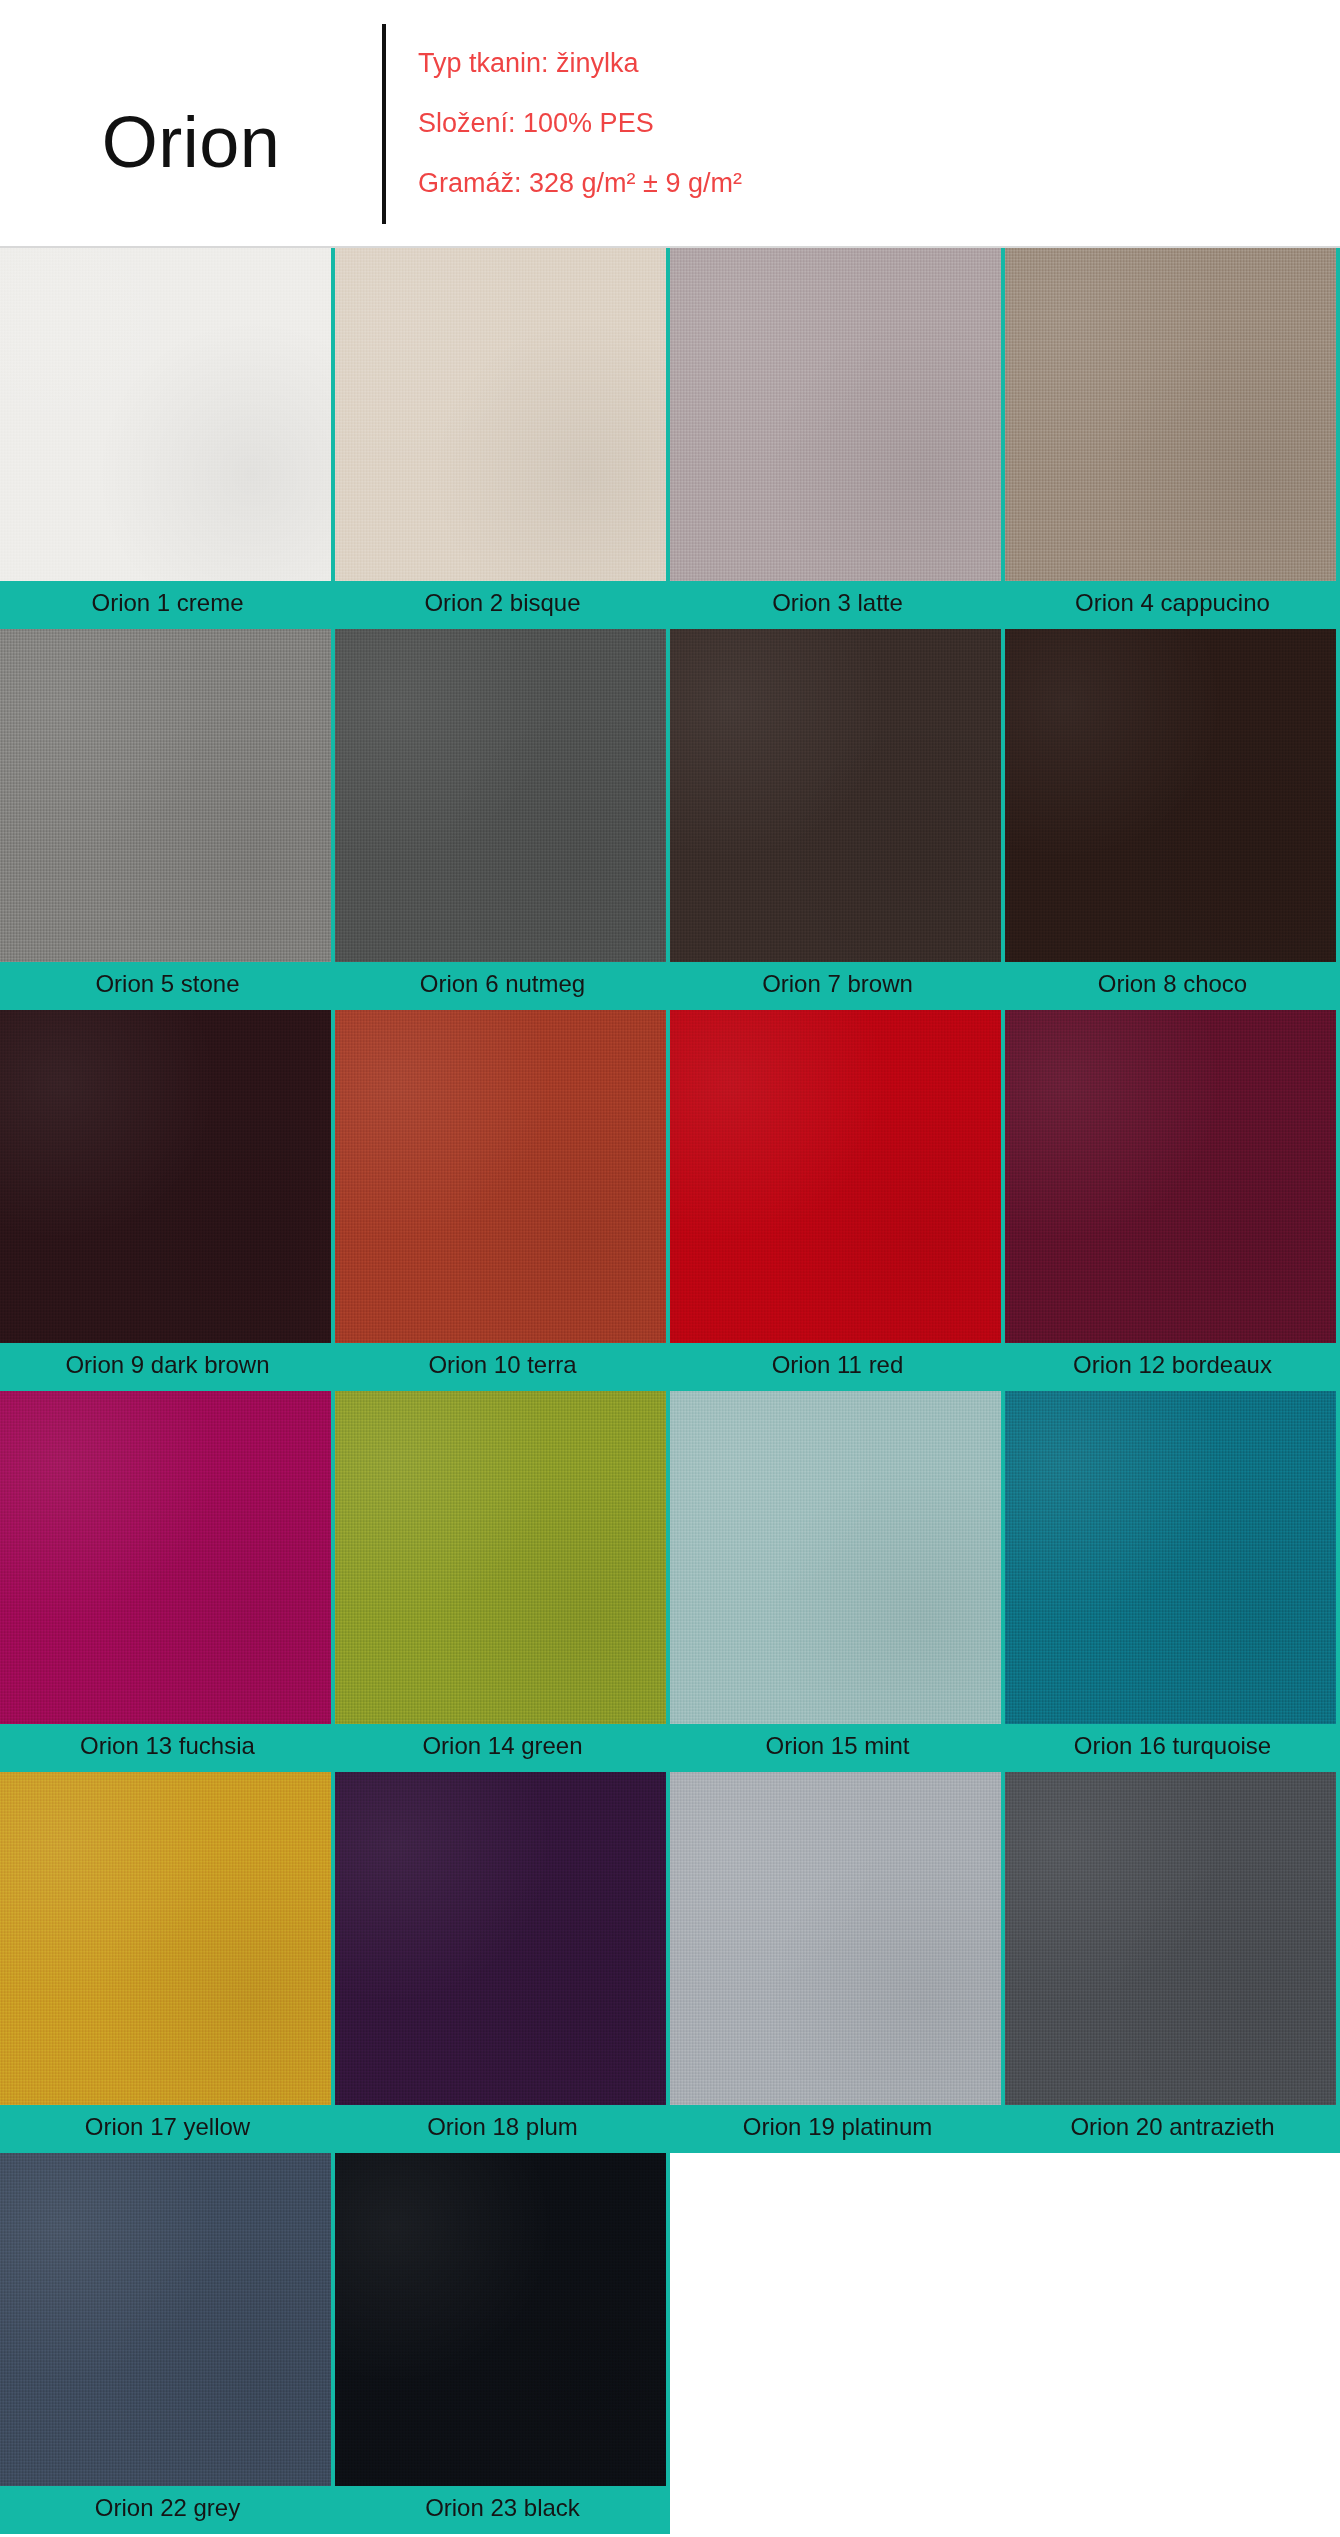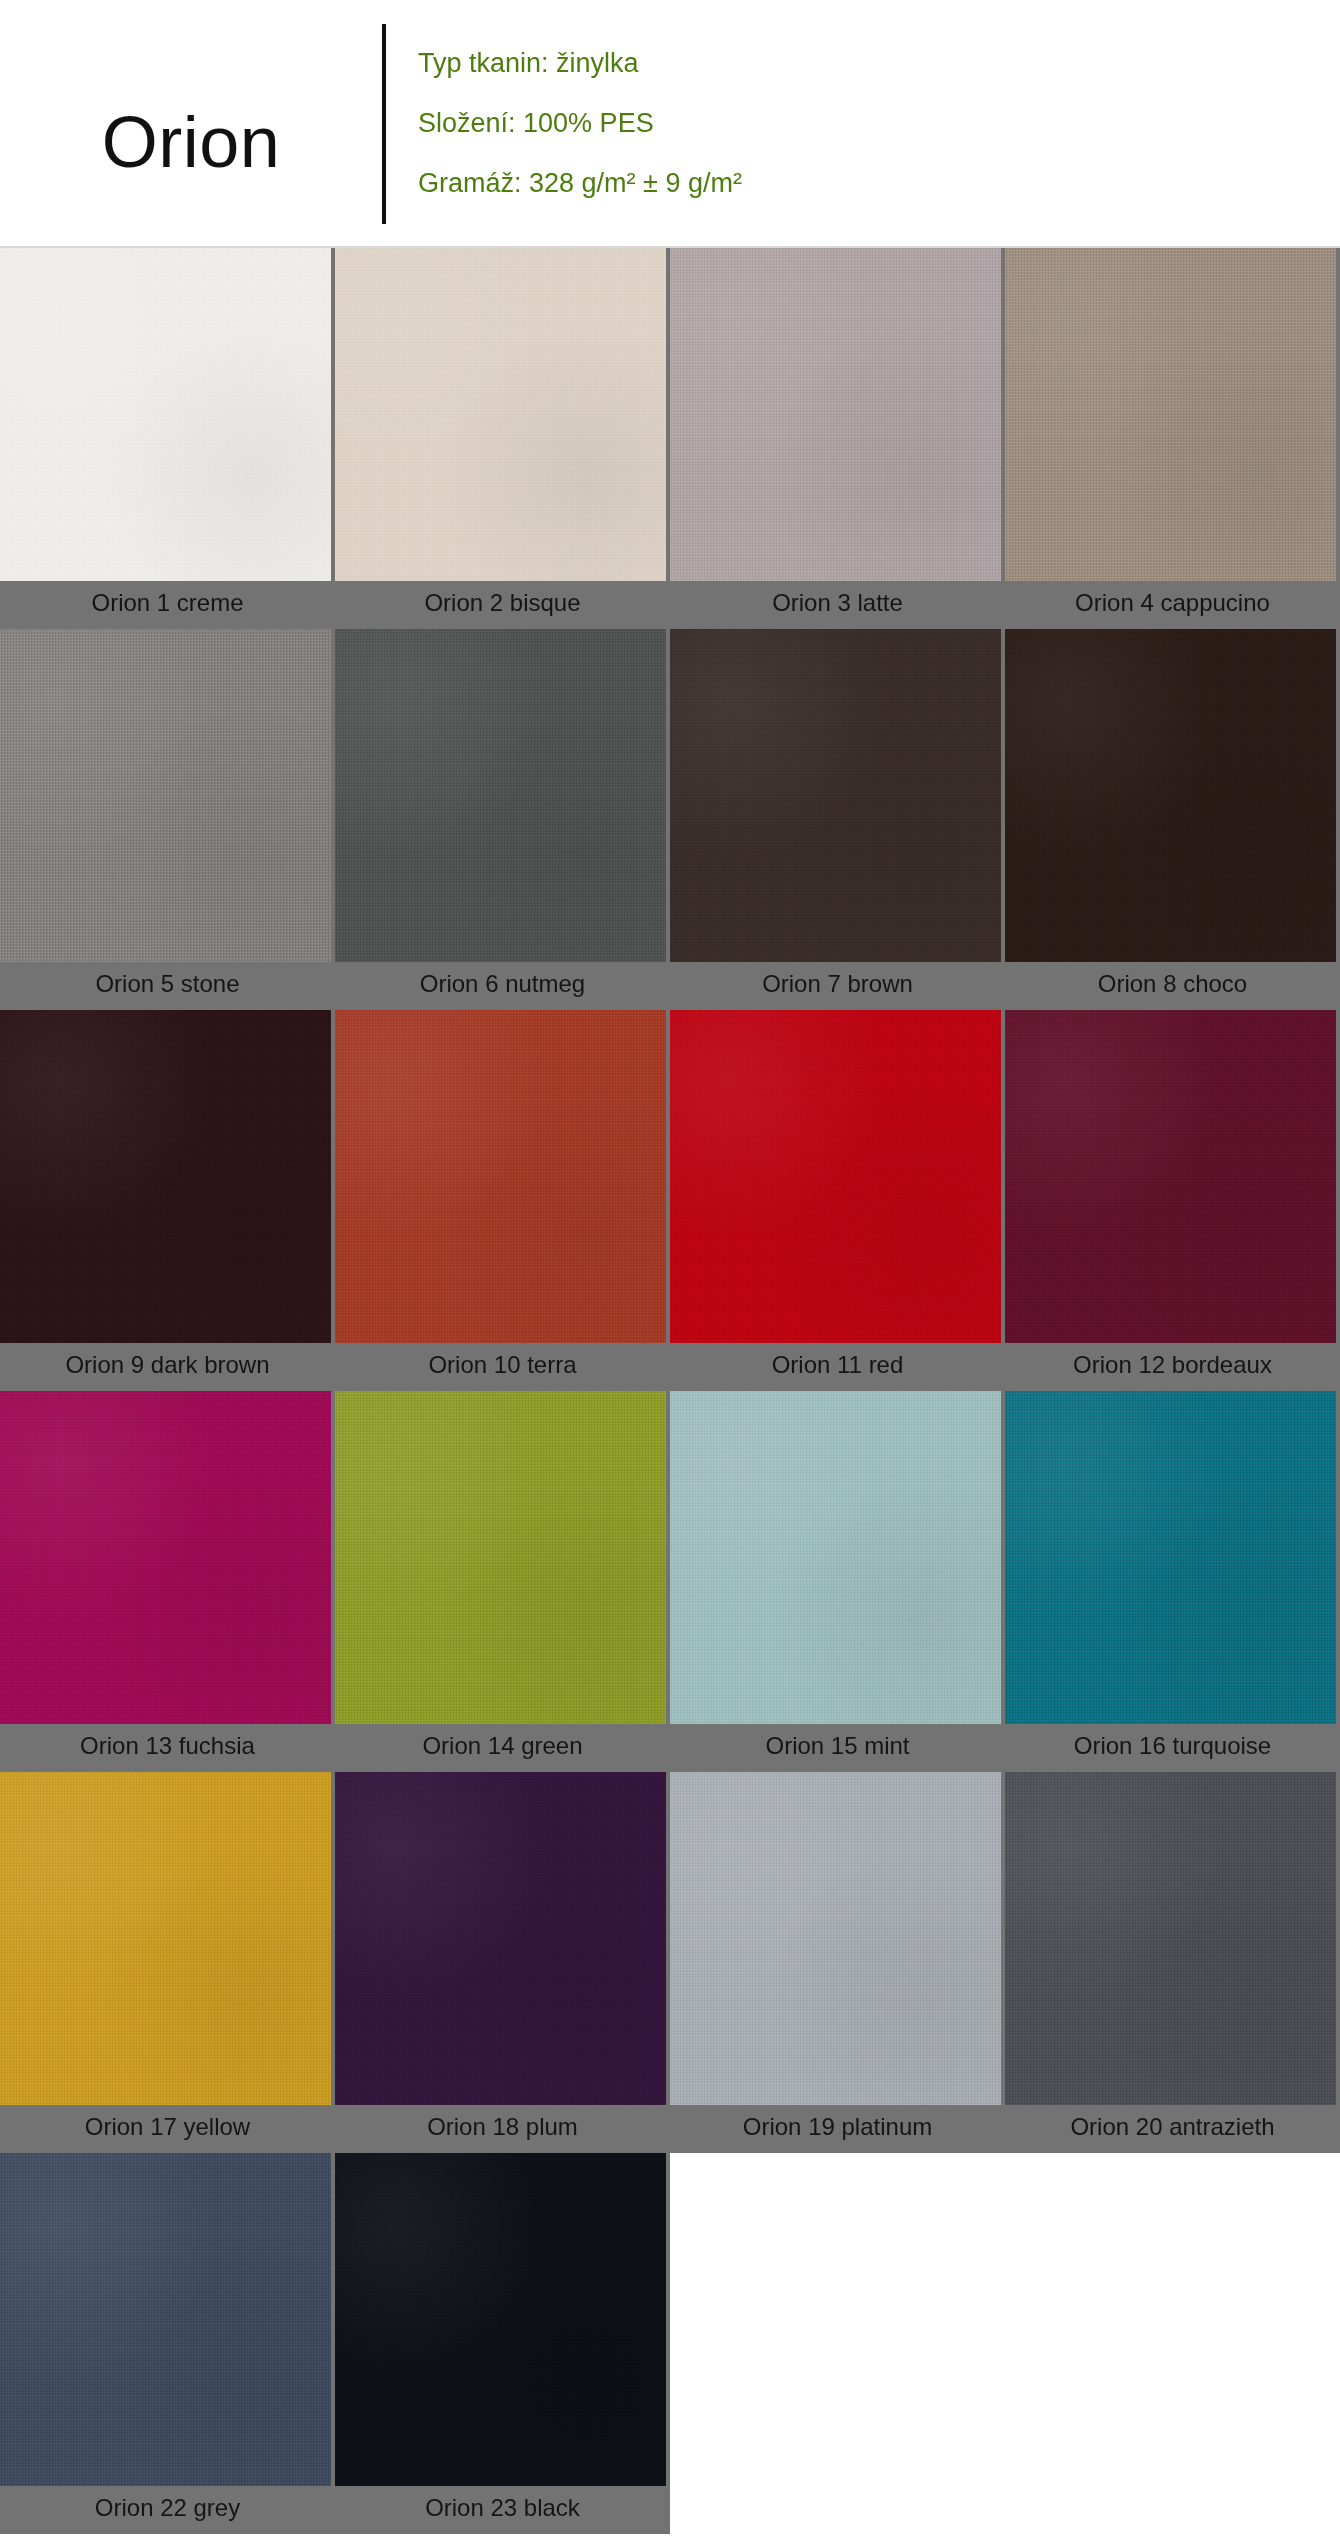--- a/index.html
+++ b/index.html
@@ -50,21 +50,21 @@
     padding-left: 32px;
     display: flex;
     flex-direction: column;
     justify-content: center;
     gap: 30px;
     height: 200px;
   }
   .spec-line {
     font-size: 27px;
     font-weight: 400;
-    color: #4d7c0f;
+    color: #ef4444;
     line-height: 1.1;
     white-space: nowrap;
   }
   #header-bottom-rule {
     position: absolute;
     left: 0;
     bottom: 0;
     width: 1340px;
     height: 2px;
     background: #d8d8d8;
@@ -75,21 +75,21 @@
     display: grid;
     grid-template-columns: repeat(4, 335px);
     grid-auto-rows: 381px;
     width: 1340px;
   }
   .cell {
     width: 335px;
     height: 381px;
     display: flex;
     flex-direction: column;
-    background: #737373;
+    background: #14b8a6;
     position: relative;
   }
   .cell.empty { background: #ffffff; }
   .swatch {
     width: 331px;
     height: 333px;
     margin: 0 auto 0 0;
     position: relative;
     overflow: hidden;
   }

